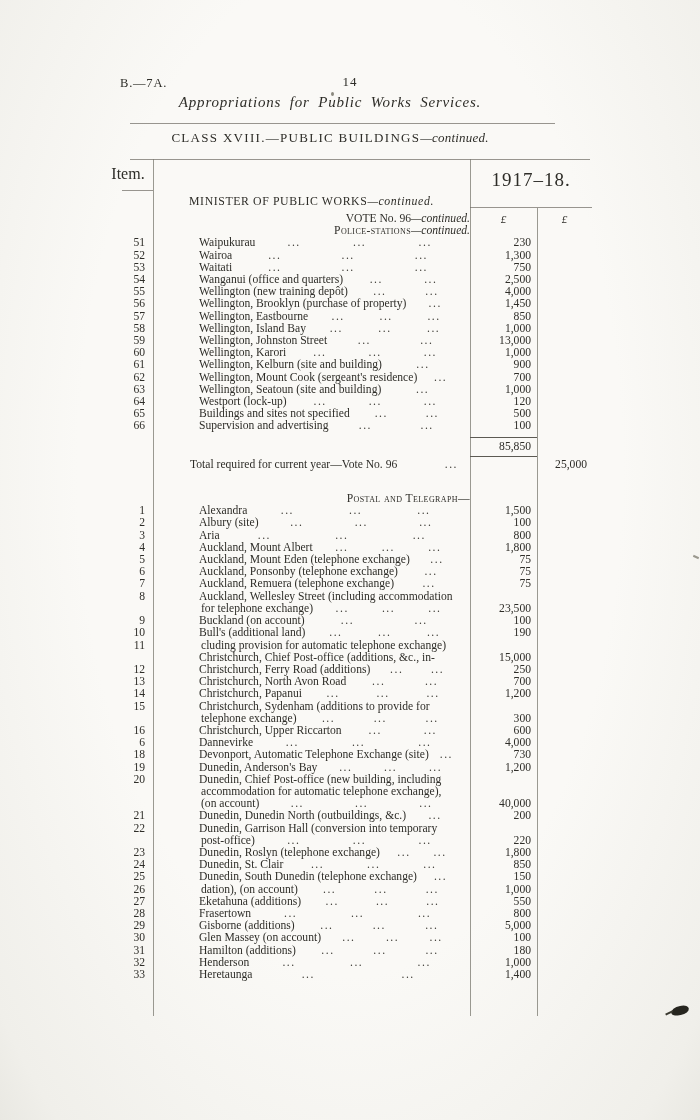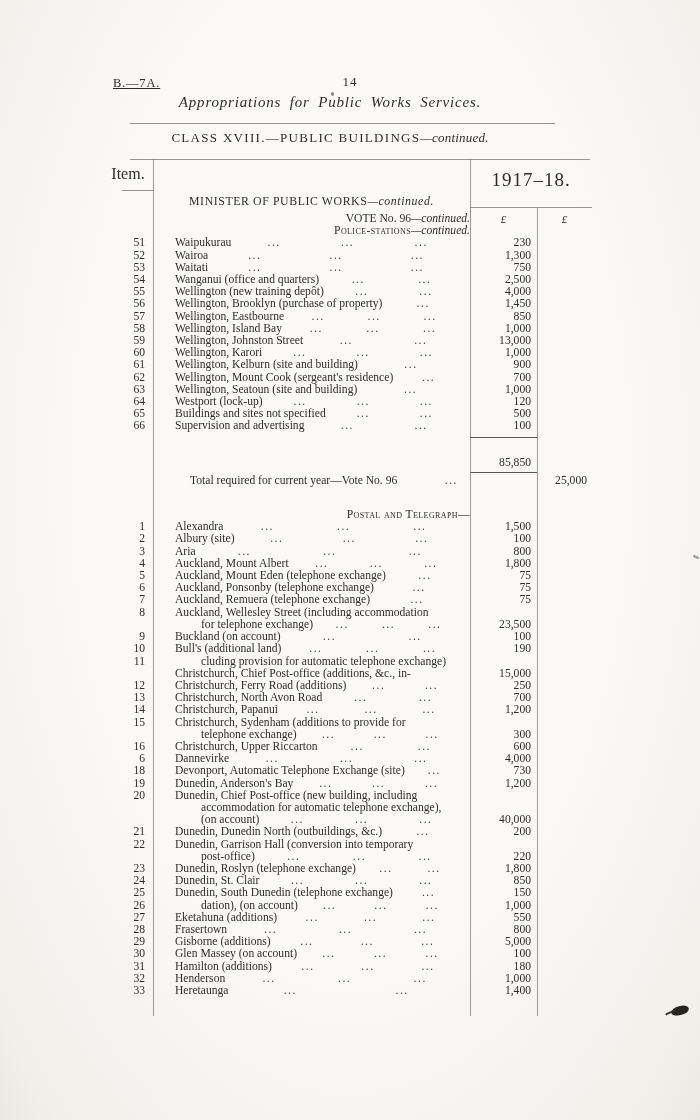--- a/index.html
+++ b/index.html
@@ -8,47 +8,47 @@
     background:radial-gradient(ellipse at 50% 42%, #faf9f6 55%, #f0efea 92%, #e9e8e2 100%);
     font-family:"Liberation Serif","DejaVu Serif",serif;
     color:#2e2d28;
   }
   .abs{position:absolute;}
   .hr{position:absolute;height:1px;background:#6d6b64;opacity:.7;}
   .vr{position:absolute;width:1px;background:#7a786f;opacity:.75;}
   .it{font-style:italic;}
   .sc{font-variant:small-caps;letter-spacing:.4px;}
 
-  .doc-ref{left:113px;top:76px;font-size:12.5px;letter-spacing:.8px;text-decoration:underline;}
+  .doc-ref{left:120px;top:76px;font-size:12.5px;letter-spacing:.8px;}
   .page-num{left:328px;top:74px;width:44px;text-align:center;font-size:13px;letter-spacing:1px;}
   .running-title{left:60px;top:94px;width:540px;text-align:center;font-style:italic;font-size:15px;letter-spacing:.8px;word-spacing:4px;}
   .class-heading{left:60px;top:130px;width:540px;text-align:center;font-size:13px;letter-spacing:1.3px;}
   .class-heading .it{letter-spacing:.2px;}
   .item-header{left:103px;top:165px;width:50px;text-align:center;font-size:16px;}
   .year-header{left:470px;top:169px;width:122px;text-align:center;font-size:19px;letter-spacing:1px;}
   .minister{left:153px;top:194px;width:317px;text-align:center;font-size:11.8px;letter-spacing:.6px;}
 
   .table-body{position:absolute;left:103px;top:213px;width:489px;font-size:11.6px;}
   .row{display:flex;line-height:12.2px;}
   .c-item{width:50px;text-align:right;padding-right:8px;box-sizing:border-box;flex:none;}
   .c-desc{width:317px;box-sizing:border-box;flex:none;text-align:right;}
   .c-m1{width:67px;box-sizing:border-box;flex:none;display:flex;align-items:flex-end;justify-content:flex-end;padding-right:6px;}
   .c-m2{width:55px;box-sizing:border-box;flex:none;display:flex;align-items:flex-end;justify-content:flex-end;padding-right:5px;}
   .c-m1.cc,.c-m2.cc{align-items:center;justify-content:center;font-size:11px;font-style:italic;padding-right:0;}
   .line{display:flex;}
-  .line .txt{white-space:pre;padding-left:22px;}
+  .line .txt{white-space:pre;padding-left:46px;}
   .line.cont .txt{padding-left:48px;}
   .leaders{flex:1;display:flex;justify-content:space-around;padding:0 12px 0 6px;color:#44423c;overflow:hidden;}
   .leaders span{letter-spacing:1.5px;}
   .leaders.end{justify-content:flex-end;}
   .c-desc.vh{padding-left:4px;}
   .c-desc.sub{padding-left:16px;}
   .total-txt{white-space:pre;padding-left:37px;}
   .subtotal-row{margin-top:4px;}
-  .subtotal-row .c-m1{border-top:1px solid #5c5a53;border-bottom:1px solid #5c5a53;align-items:center;padding-top:19px;padding-bottom:3px;}
+  .subtotal-row .c-m1{border-top:1px solid #5c5a53;border-bottom:1px solid #5c5a53;align-items:center;padding-top:3px;padding-bottom:3px;}
   .total-row{margin-top:2px;}
   .gap{height:22px;}
 
   .blot{position:absolute;left:671px;top:1006px;width:18px;height:9px;background:#26251f;border-radius:60% 40% 55% 45%/70% 45% 60% 40%;transform:rotate(-10deg);}
   .blot:after{content:"";position:absolute;left:-6px;top:4px;width:8px;height:2px;background:#3a392f;transform:rotate(-15deg);}
   .edge-mark{position:absolute;left:693px;top:556px;width:6px;height:2px;background:#9a988e;transform:rotate(25deg);}
   .speck{position:absolute;left:331px;top:92px;width:3px;height:4px;background:#8a887e;border-radius:50%;}
 </style>
 </head>
 <body>

